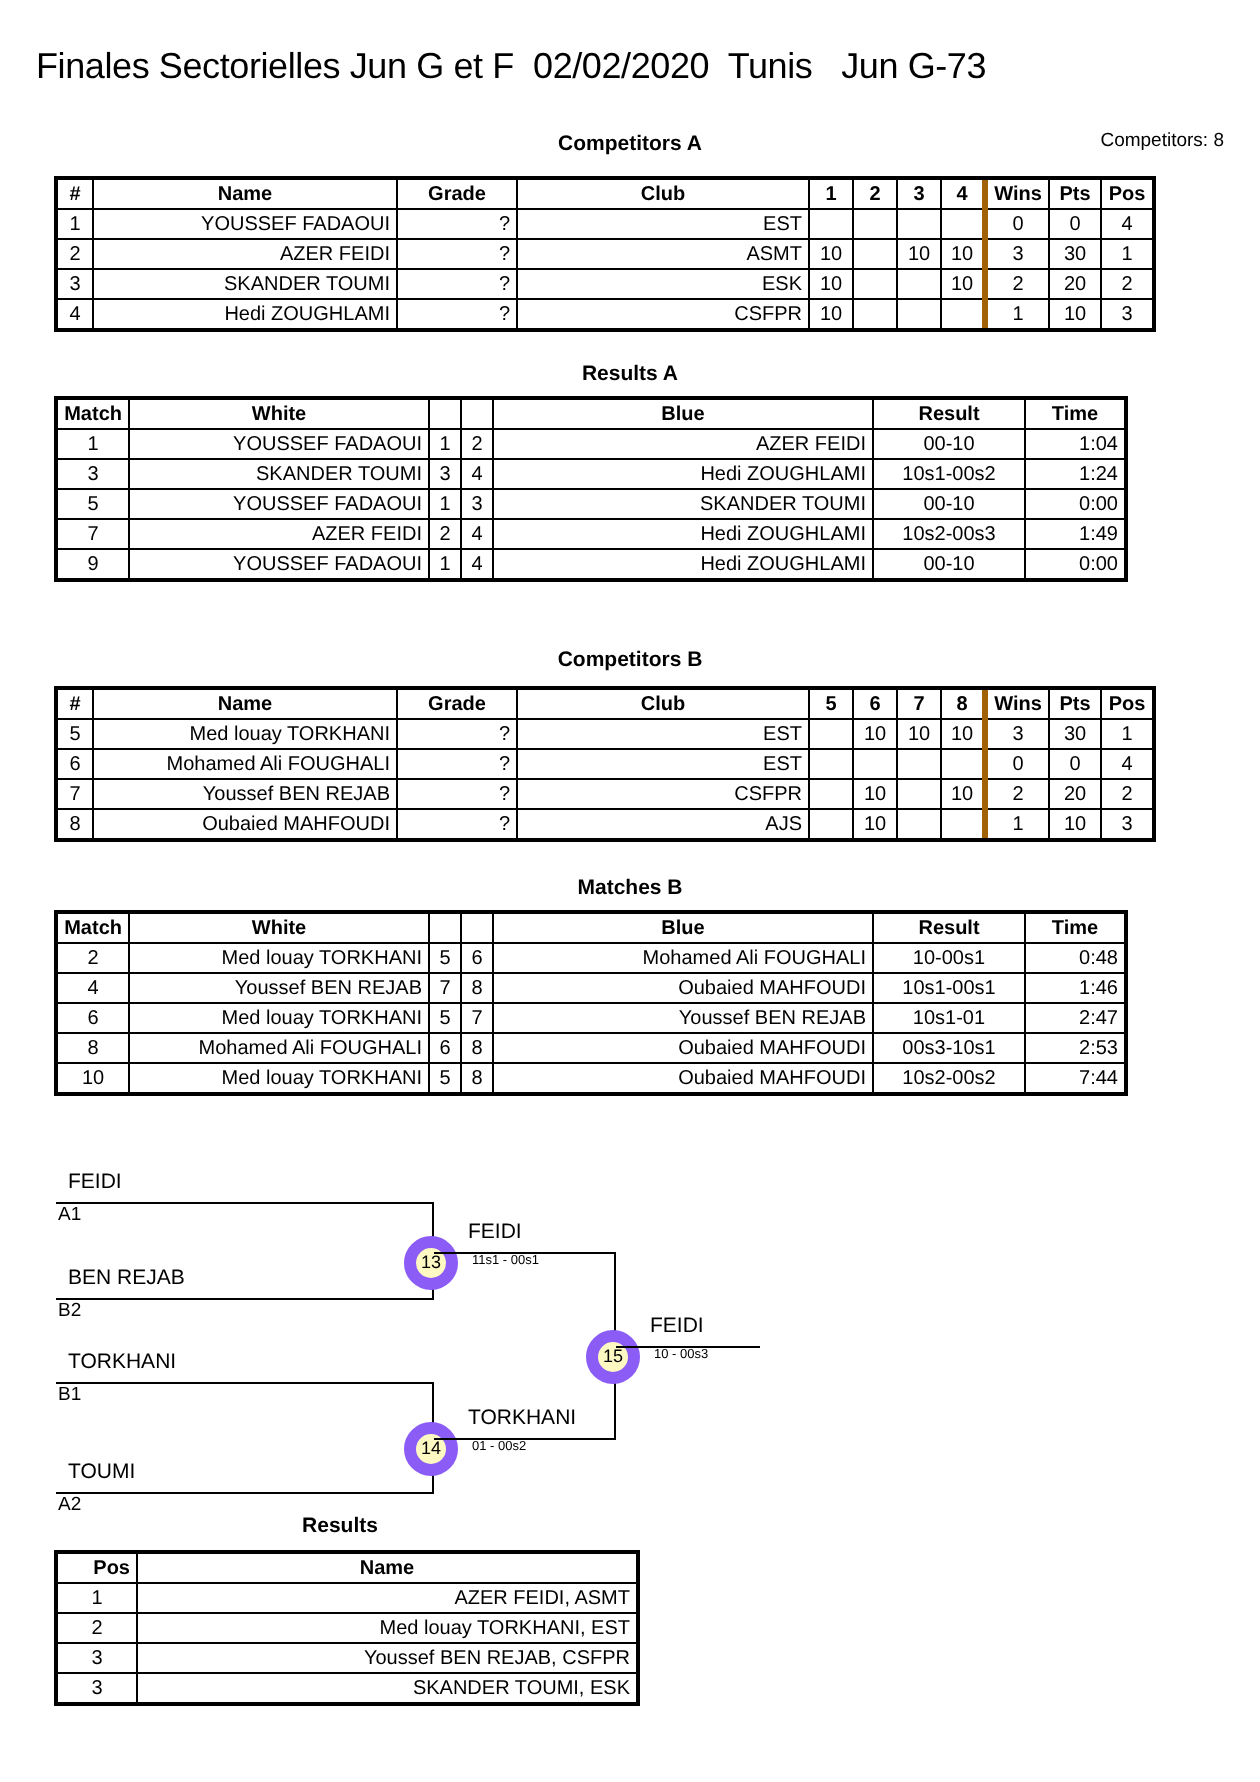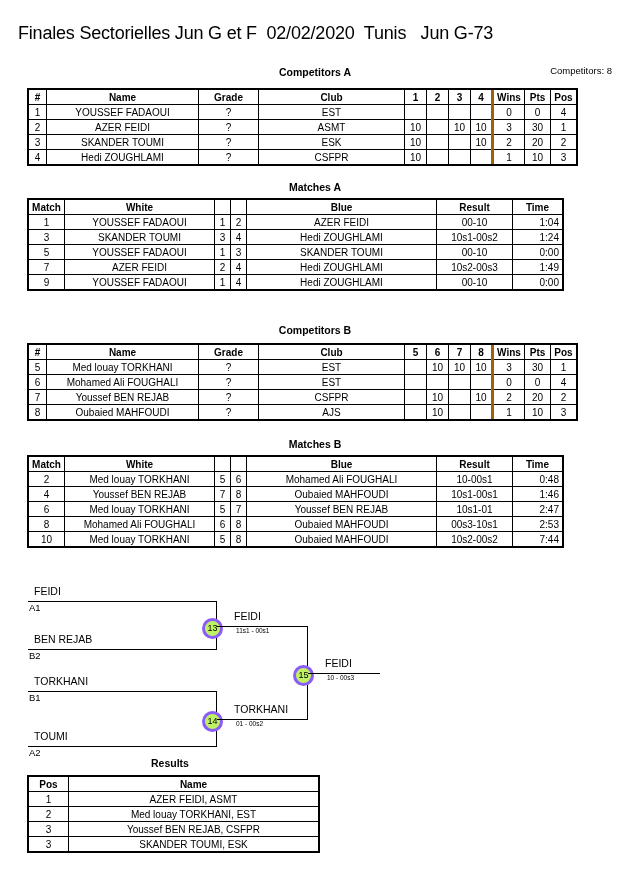--- a/index.html
+++ b/index.html
@@ -64,21 +64,21 @@
     line-height: 13px;
     overflow: hidden;
     white-space: nowrap;
     font-weight: normal;
   }
   table.grid th {
     font-weight: bold;
     text-align: center;
   }
   table.grid .c  { text-align: center; }
-  table.grid .l  { text-align: center; }
+  table.grid .l  { text-align: right; }
   table.grid .r  { text-align: right; }
 
   
   table.grid {
     outline: 2px solid #000000;
     outline-offset: -1px;
   }
 
   
   table.grid td.sep-left,
@@ -112,23 +112,23 @@
   }
   .br-score {
     position: absolute;
     font-size: 6.5px;
     white-space: nowrap;
   }
   .br-node {
     position: absolute;
     width: 15px;
     height: 15px;
-    border: 3px solid #8b5cf6;
+    border: 6px solid #8b5cf6;
     border-radius: 50%;
-    background: #bef264;
+    background: #fef9c3;
     font-size: 9px;
     line-height: 14px;
     text-align: center;
   }
 </style>
 </head>
 <body>
 
 <div class="doc-title">Finales Sectorielles Jun G et F  02/02/2020  Tunis   Jun G-73</div>
 <div class="competitors-count">Competitors: 8</div>
@@ -212,21 +212,21 @@
       <td class="c"></td>
       <td class="c"></td>
       <td class="c"></td>
       <td class="c sep-left">1</td>
       <td class="c">10</td>
       <td class="c">3</td>
     </tr>
   </tbody>
 </table>
 
-<div class="section-caption" style="top:181px;">Matches A</div>
+<div class="section-caption" style="top:181px;">Results A</div>
 <table class="grid" id="tbl-matches-a" style="left:28px; top:199px; width:534px;">
   <colgroup>
     <col style="width:36px">
       <col style="width:150px">
       <col style="width:16px">
       <col style="width:16px">
     <col style="width:190px">
       <col style="width:76px">
       <col style="width:50px">
   </colgroup>

